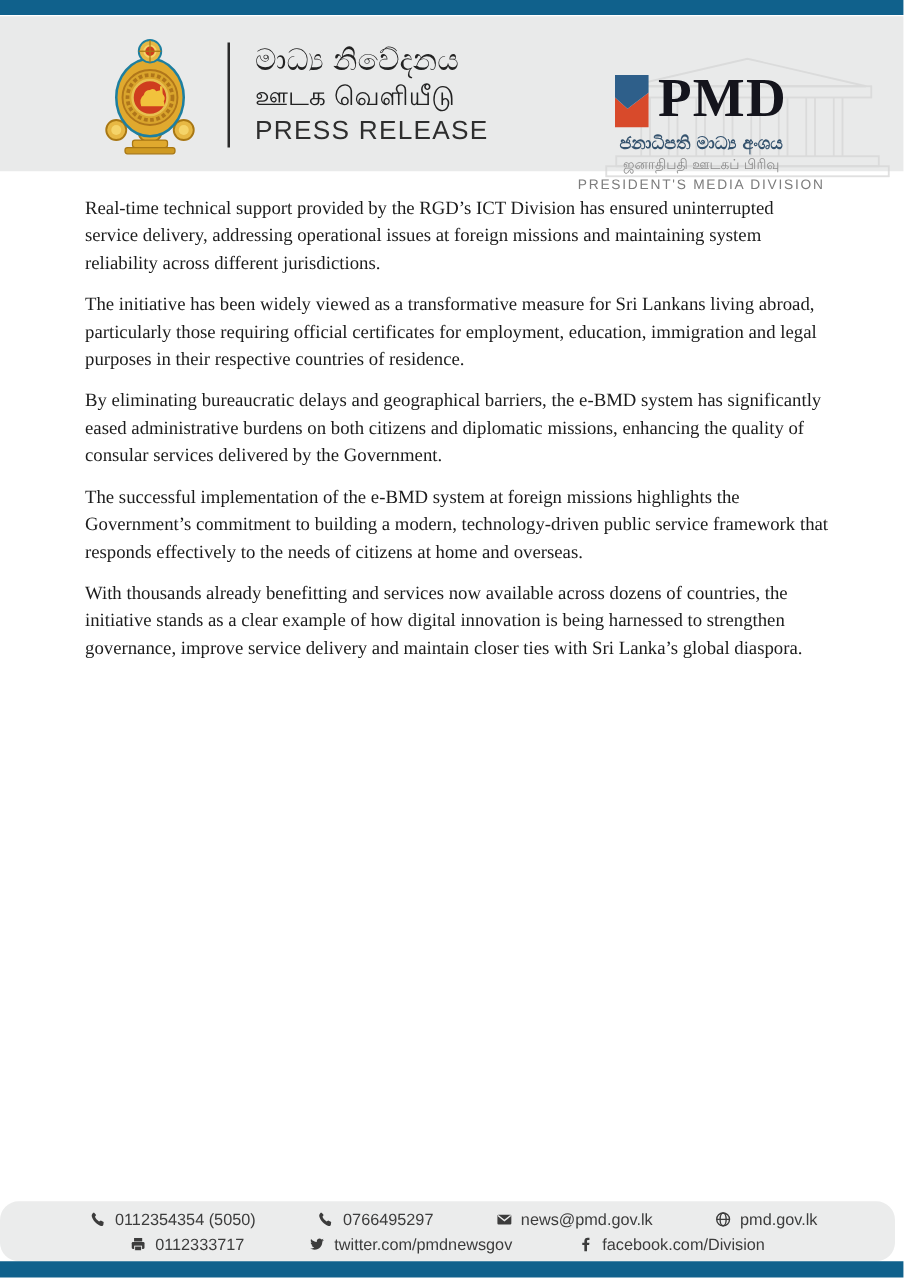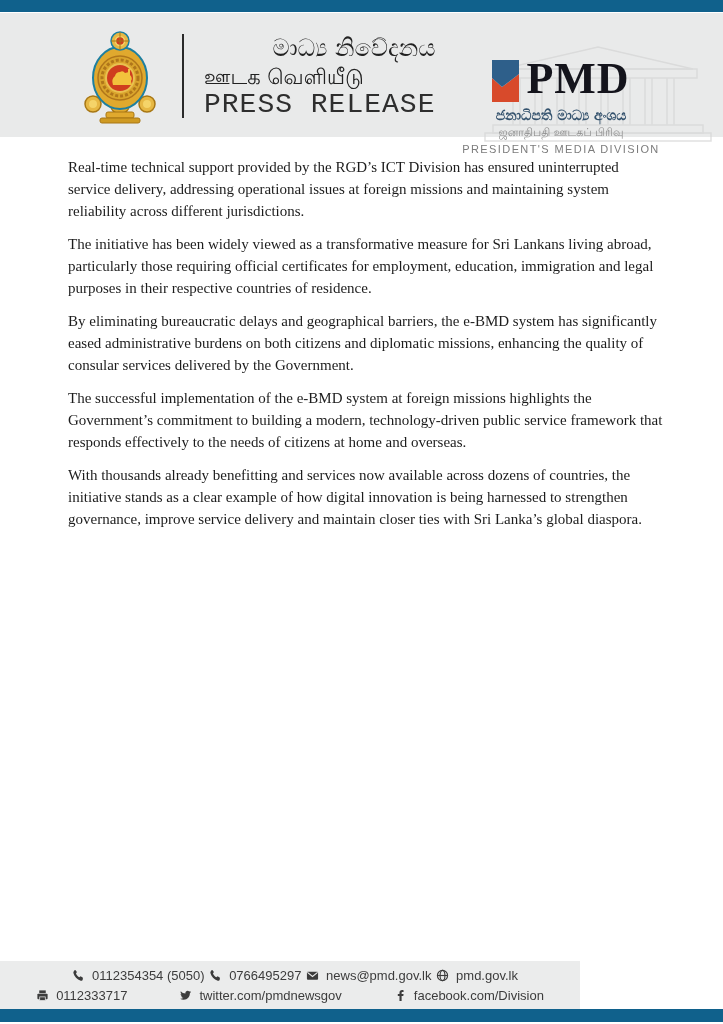--- a/index.html
+++ b/index.html
@@ -7,44 +7,44 @@
         font-family:"Liberation Serif",serif;}
   
   .bar-top{position:absolute;top:0;left:0;width:723px;height:12px;background:#10618c;}
   .bar-bottom{position:absolute;bottom:2px;left:0;width:723px;height:13px;background:#10618c;}
   
   .letterhead{position:absolute;top:13px;left:0;width:723px;height:124px;background:#e9eaea;}
   .lh-left{position:absolute;left:80px;top:15px;display:flex;align-items:center;}
   .emblem{width:80px;height:96px;flex:0 0 auto;}
   .lh-divider{width:2px;height:84px;background:#2a2a2a;margin:0 20px 0 22px;}
   .lh-titles{display:flex;flex-direction:column;justify-content:center;}
-  .lh-sinhala{font-family:"DejaVu Sans",sans-serif;font-size:24px;line-height:30px;color:#222;text-align:right;}
+  .lh-sinhala{font-family:"DejaVu Sans",sans-serif;font-size:24px;line-height:30px;color:#222;}
   .lh-tamil{font-family:"DejaVu Sans",sans-serif;font-size:21px;line-height:28px;color:#222;}
-  .lh-english{font-family:Liberation Mono, monospace;font-size:28px;line-height:28px;color:#2e2e2e;letter-spacing:1px;}
+  .lh-english{font-family:Liberation Sans, sans-serif;font-size:21px;line-height:28px;color:#2e2e2e;letter-spacing:1px;}
   
   .watermark{position:absolute;right:0;top:30px;width:250px;height:104px;opacity:.75;}
   
   .pmd-block{position:absolute;right:52px;top:18px;width:220px;text-align:center;
              font-family:"Liberation Sans",sans-serif;margin-top:26px;}
   .pmd-row{display:flex;align-items:flex-start;justify-content:center;gap:7px;}
   .pmd-flag{width:27px;height:42px;margin-top:3px;}
   .pmd-acronym{font-family:"Liberation Serif",serif;font-weight:bold;font-size:44px;line-height:44px;
                color:#14141c;letter-spacing:1px;}
   .pmd-sinhala{font-family:"DejaVu Sans",sans-serif;font-size:14px;color:#35536e;margin-top:5px;font-weight:bold;}
   .pmd-tamil{font-family:"DejaVu Sans",sans-serif;font-size:11px;color:#8b8b8b;margin-top:2px;}
   .pmd-english{font-size:11px;color:#7c7c7c;letter-spacing:1.4px;margin-top:3px;}
   
   .body-text{position:absolute;left:68px;top:156px;width:597px;font-size:15px;line-height:22px;
              color:#1c1c1c;text-align:left;}
   .body-text p{margin:0 0 11px 0;}
   .signature{margin-top:58px;font-weight:bold;font-size:15px;line-height:21px;color:#111;}
   
-  .footer{position:absolute;left:0;bottom:15px;width:580px;height:48px;background:#ebecec;
+  .footer{position:absolute;left:0;bottom:15px;width:716px;height:48px;background:#ebecec;
           display:flex;flex-direction:column;justify-content:center;gap:5px;
-          font-family:"Liberation Sans",sans-serif;font-size:13px;color:#3c3c3c;}
+          font-family:"Liberation Sans",sans-serif;font-size:13px;color:#3c3c3c;border-radius:15px;}
   .f-row{display:flex;align-items:center;}
   .f-row1{padding:0 62px 0 72px;justify-content:space-between;}
   .f-row2{justify-content:center;gap:52px;}
   .f-item{display:flex;align-items:center;gap:7px;white-space:nowrap;}
   .f-icon{width:13px;height:13px;display:inline-block;}
   .f-icon svg{display:block;}
 </style>
 </head>
 <body>
 

